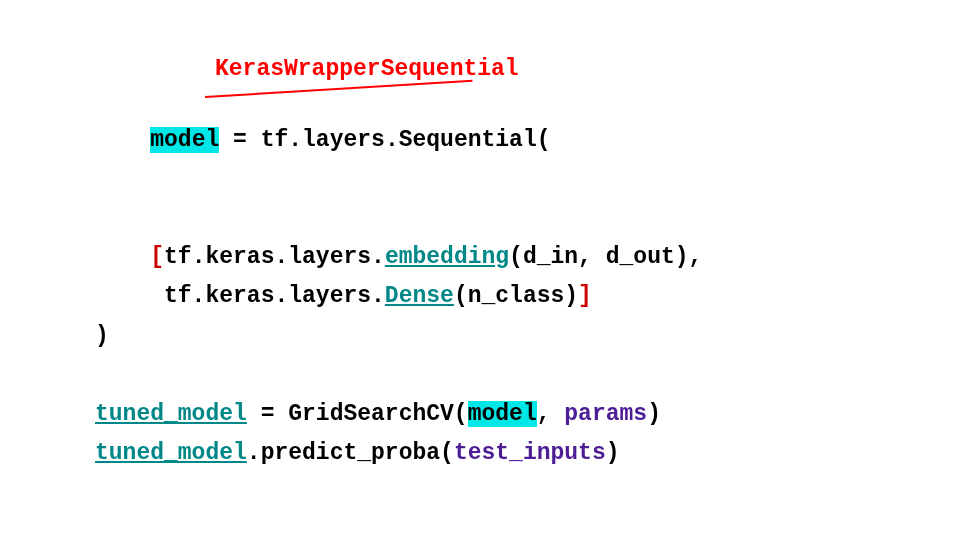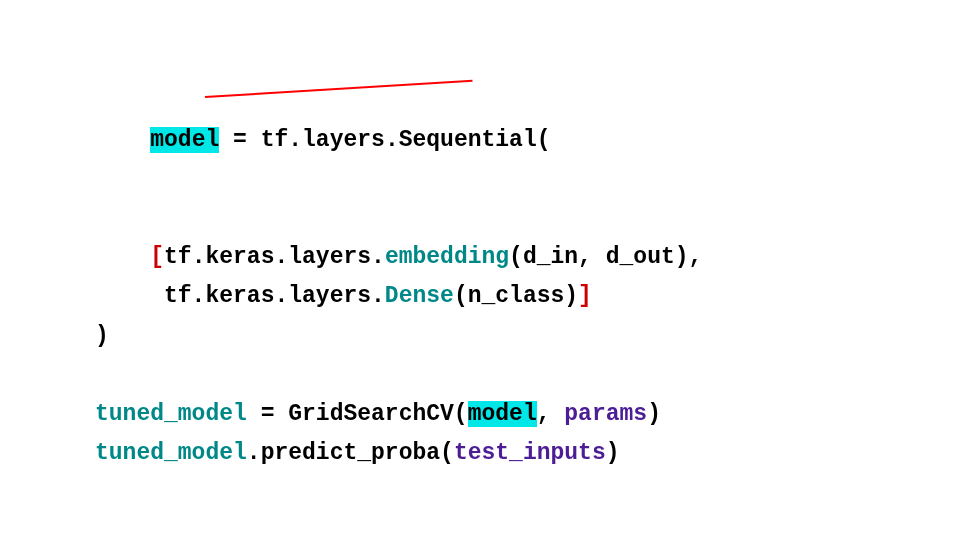--- a/index.html
+++ b/index.html
@@ -22,36 +22,37 @@
     .annotation {
       color: #ff0000;
       position: absolute;
       top: -32px;
       left: 120px;
     }
     .highlight {
       background-color: #00e7e7;
       text-align: right;
     }
-    .teal { color: #008888; }
+    .teal { color: #008888; text-decoration: underline; }
     .red { color: #cc0000; }
     .orange { color: #4c1d95; }
     .black { color: #000000; }
     .line { white-space: pre; position: relative; }
     .strikethrough {
       position: absolute;
       border-top: 2.5px solid #ff0000;
       transform-origin: left center;
     }
   </style>
 </head>
 <body>
 
 <div class="code-block">
 
+  <div class="annotation">KerasWrapperSequential</div>
 
   <div class="line">
     <span class="highlight black">model</span><span class="black"> = </span><span class="black">tf.layers.Sequential</span><span class="black">(</span>
     <span class="strikethrough" style="top:14px;left:110px;width:268px;transform:rotate(-3.5deg);"></span>
   </div>
 
   <div class="line"><span>    </span><span class="red">[</span><span class="black">tf.keras.layers.</span><span class="teal">embedding</span><span class="black">(d_in, d_out),</span></div>
 
 
   <div class="line"><span>     </span><span class="black">tf.keras.layers.</span><span class="teal">Dense</span><span class="black">(n_class)</span><span class="red">]</span></div>

